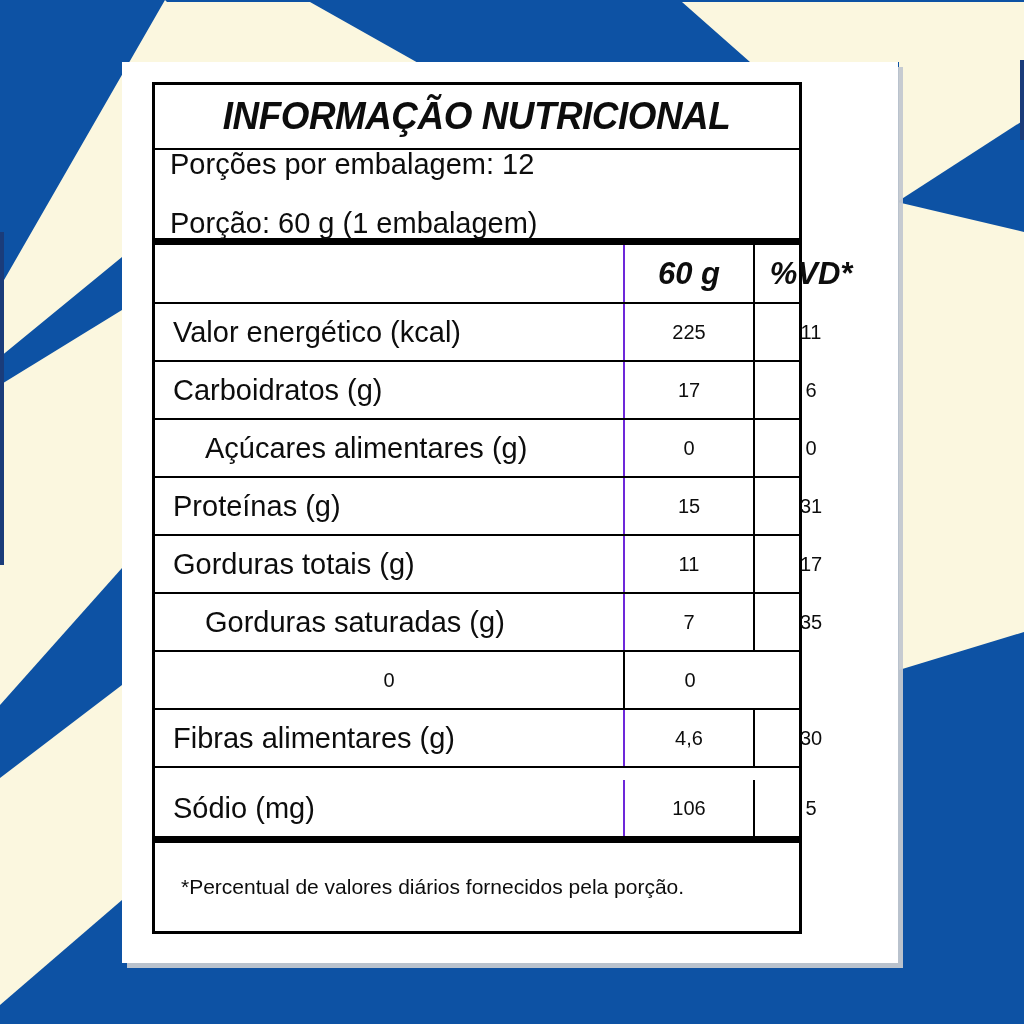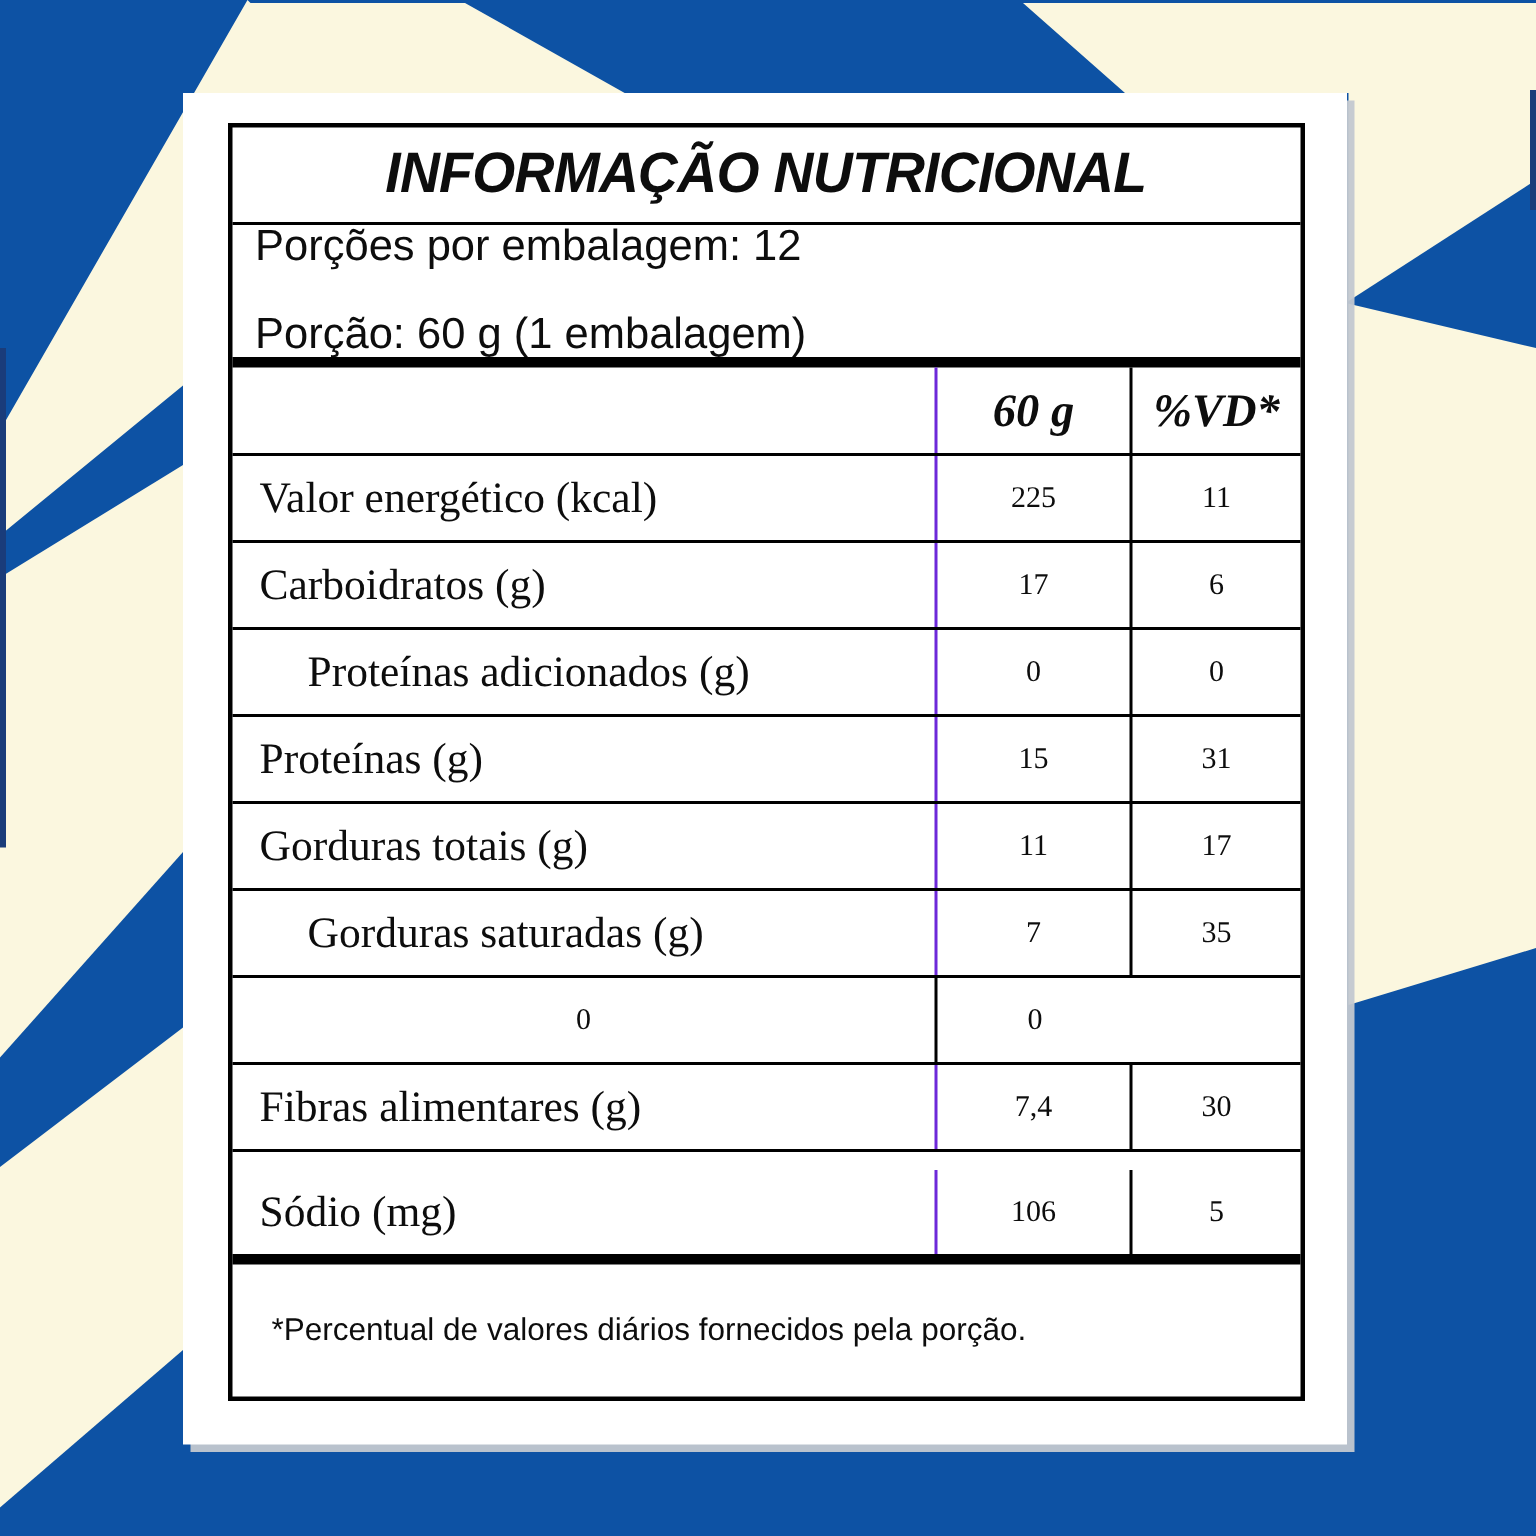--- a/index.html
+++ b/index.html
@@ -8,40 +8,40 @@
     font-family:"Liberation Sans", sans-serif;
     background:#0D52A4;
   }
   .bg{position:absolute;left:0;top:0;width:1024px;height:1024px;display:block;}
   .card{
     position:absolute;left:122px;top:62px;width:776px;height:901px;
     background:#ffffff;
     box-shadow:5px 5px 0 rgba(195,200,208,0.95);
   }
   .tbl{
-    position:absolute;left:30px;top:20px;width:718px;height:852px;
+    position:absolute;left:30px;top:20px;width:650px;height:852px;
     border:3px solid #000;box-sizing:border-box;
     color:#0d0d0d;
     display:flex;flex-direction:column;
   }
   .row-title{
     height:65px;box-sizing:border-box;border-bottom:2px solid #000;
     display:flex;align-items:center;justify-content:center;
   }
   .row-title span{
     font-size:38px;font-weight:700;font-style:italic;letter-spacing:-0.5px;
     transform:scaleX(0.97);white-space:nowrap;
   }
   .row-serv{
     height:95px;box-sizing:border-box;border-bottom:7px solid #000;
     display:flex;flex-direction:column;justify-content:space-between;
     padding-left:15px;gap:9px;
   }
   .row-serv div{font-size:29px;line-height:1;}
-  .grid{display:grid;grid-template-columns:470px 130px 112px;font-family:Liberation Serif, serif;}
+  .grid{display:grid;grid-template-columns:470px 130px 112px;}
   .cell{box-sizing:border-box;display:flex;align-items:center;min-width:0;}
   .c1{border-right:2px solid #6d28d9;justify-content:flex-start;padding-left:18px;}
   .c2{border-right:2px solid #000;justify-content:center;}
   .c3{justify-content:center;}
   .row-head{height:59px;box-sizing:border-box;border-bottom:2px solid #000;}
   .row-head .cell{font-size:31px;font-weight:700;font-style:italic;}
   .row-data{height:58px;box-sizing:border-box;border-bottom:2px solid #000;}
   .row-data:last-child{height:63px;border-bottom:7px solid #000;margin-top:12px;}
   .row-data .c1{font-size:29px;}
   .row-data.indent .c1{padding-left:50px;}
@@ -94,21 +94,21 @@
           <div class="cell c1">Valor energético (kcal)</div>
           <div class="cell c2">225</div>
           <div class="cell c3">11</div>
         </div>
         <div class="grid row-data">
           <div class="cell c1">Carboidratos (g)</div>
           <div class="cell c2">17</div>
           <div class="cell c3">6</div>
         </div>
         <div class="grid row-data indent">
-          <div class="cell c1">Proteínas adicionados (g)</div>
+          <div class="cell c1">Açúcares alimentares (g)</div>
           <div class="cell c2">0</div>
           <div class="cell c3">0</div>
         </div>
         <div class="grid row-data">
           <div class="cell c1">Proteínas (g)</div>
           <div class="cell c2">15</div>
           <div class="cell c3">31</div>
         </div>
         <div class="grid row-data">
           <div class="cell c1">Gorduras totais (g)</div>
@@ -119,21 +119,21 @@
           <div class="cell c1">Gorduras saturadas (g)</div>
           <div class="cell c2">7</div>
           <div class="cell c3">35</div>
         </div>
         <div class="grid row-data indent">
           <div class="cell c2">0</div>
           <div class="cell c3">0</div>
         </div>
         <div class="grid row-data">
           <div class="cell c1">Fibras alimentares (g)</div>
-          <div class="cell c2">7,4</div>
+          <div class="cell c2">4,6</div>
           <div class="cell c3">30</div>
         </div>
         <div class="grid row-data">
           <div class="cell c1">Sódio (mg)</div>
           <div class="cell c2">106</div>
           <div class="cell c3">5</div>
         </div>
       </div>
 
     <div class="row-foot">

